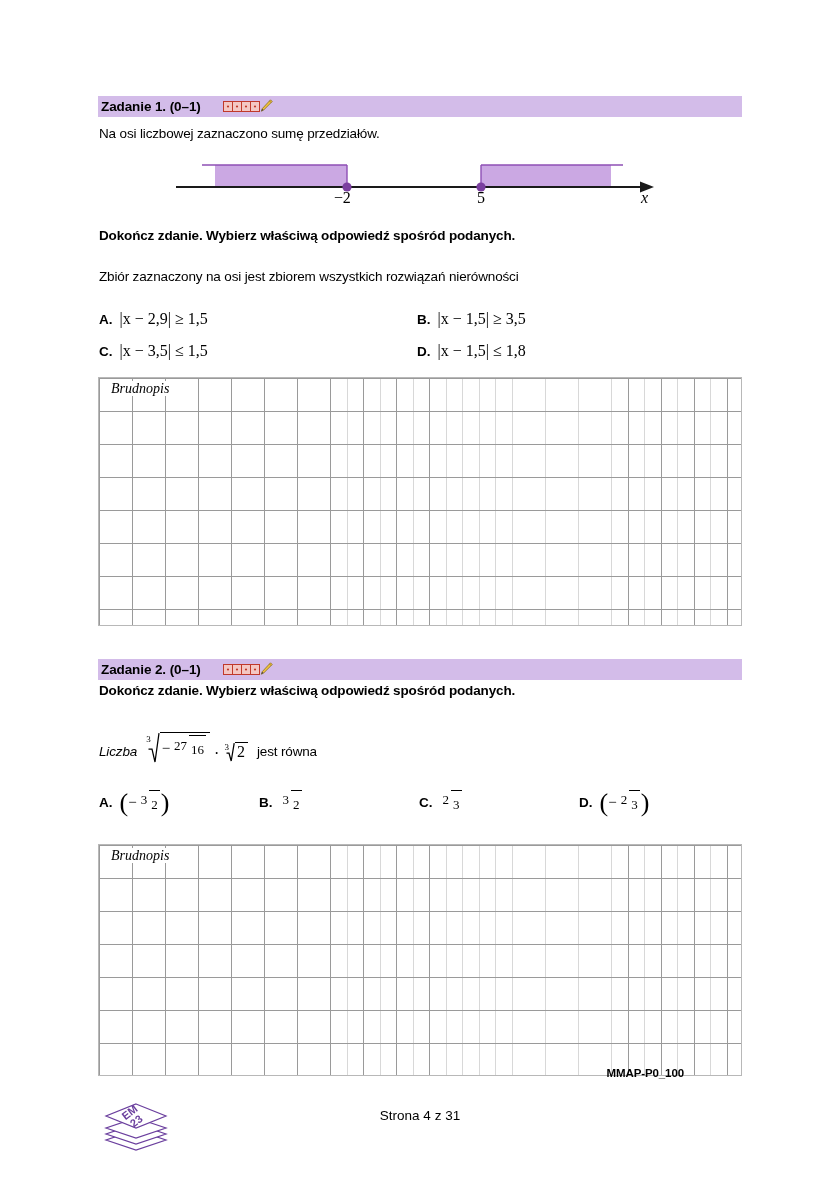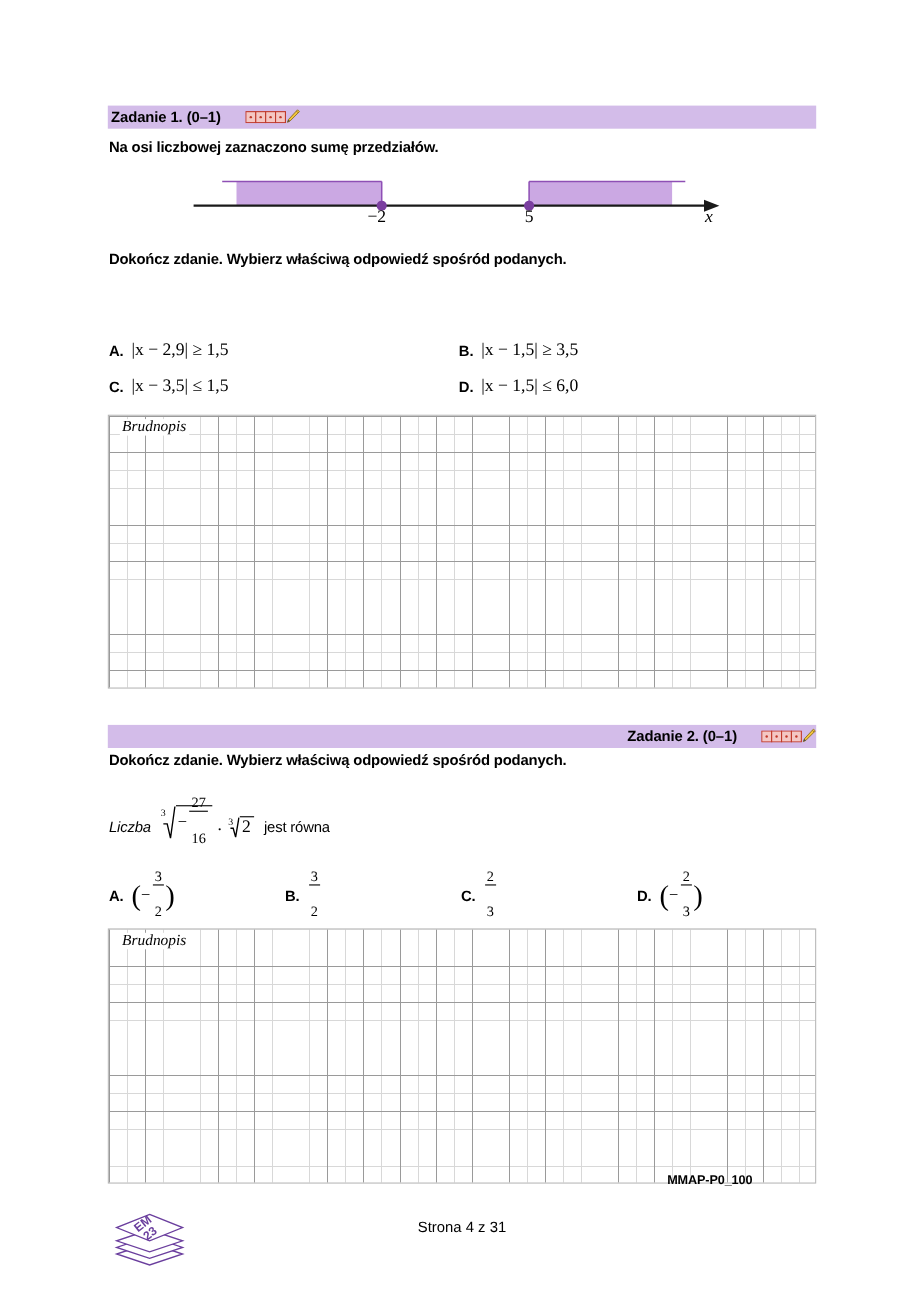--- a/index.html
+++ b/index.html
@@ -69,31 +69,31 @@
     margin-right: 7px;
   }
   .opt-body {
     font-family: "Liberation Serif", serif;
     font-size: 16px;
   }
 
   
   .frac {
     display: inline-flex;
-    flex-direction: column;
+    flex-direction: row;
     align-items: center;
     vertical-align: middle;
     font-family: "Liberation Serif", serif;
     line-height: 1;
     margin: 0 1px;
     position: relative;
     top: -0.15em;
   }
   .frac .num { font-size: 13px; padding: 0 2px 1px; }
-  .frac .den { font-size: 13px; padding: 17px 2px 0; border-top: 1px solid #000; }
+  .frac .den { font-size: 13px; padding: 7px 2px 0; border-top: 1px solid #000; }
   .paren {
     font-family: "Liberation Serif", serif;
     font-size: 26px;
     line-height: 0.8;
     position: relative;
     top: 1px;
     font-weight: 300;
   }
   .minus-sign { font-family: "Liberation Serif", serif; font-size: 15px; margin-right: 1px; }
 
@@ -181,21 +181,21 @@
         </g>
       </svg>
       <svg class="pencil-icon" width="14" height="15" viewBox="0 0 14 15">
         <polygon points="11.5,0.8 13.2,2.5 4.6,11.1 2.3,12.2 3.2,9.7" fill="#f2c43c" stroke="#8a6d1f" stroke-width="0.8" stroke-linejoin="round"></polygon>
         <polygon points="2.3,12.2 3.2,9.7 4.6,11.1" fill="#4a4a4a"></polygon>
         <line x1="10.4" y1="1.9" x2="12.1" y2="3.6" stroke="#8a6d1f" stroke-width="0.7"></line>
       </svg>
     </span>
   </div>
 
-  <div class="txt" style="left:99px; top:126px;font-weight:bold;">Na osi liczbowej zaznaczono sumę przedziałów.</div>
+  <div class="txt" style="left:99px; top:126px;">Na osi liczbowej zaznaczono sumę przedziałów.</div>
 
   <svg class="numberline" style="left:160px; top:148px;" width="510" height="62" viewBox="0 0 510 62">
 
     <rect x="55" y="17" width="132" height="22" fill="#cba8e3"></rect>
 
     <line x1="42" y1="17" x2="187" y2="17" stroke="#8e4fb5" stroke-width="1.4"></line>
     <line x1="187" y1="17" x2="187" y2="39" stroke="#8e4fb5" stroke-width="1.4"></line>
 
     <rect x="321" y="17" width="130" height="22" fill="#cba8e3"></rect>
     <line x1="321" y1="17" x2="463" y2="17" stroke="#8e4fb5" stroke-width="1.4"></line>
@@ -206,43 +206,44 @@
 
     <circle cx="187" cy="39" r="4.6" fill="#7b3fa0"></circle>
     <circle cx="321" cy="39" r="4.6" fill="#7b3fa0"></circle>
   </svg>
 
   <div class="txt serif-math" style="left:334px; top:188px; font-size:16px;">−2</div>
   <div class="txt serif-math" style="left:477px; top:188px; font-size:16px;">5</div>
   <div class="txt serif-math" style="left:641px; top:188px; font-size:16px; font-style:italic;">x</div>
 
   <div class="txt bold" style="left:99px; top:228px;">Dokończ zdanie. Wybierz właściwą odpowiedź spośród podanych.</div>
+  <div class="txt" style="left:99px; top:269px;">Zbiór zaznaczony na osi jest zbiorem wszystkich rozwiązań nierówności</div>
 
   <div class="opt" style="left:99px; top:310px;">
     <span class="opt-letter">A.</span>
     <span class="opt-body">|x − 2,9| ≥ 1,5</span>
   </div>
   <div class="opt" style="left:417px; top:310px;">
     <span class="opt-letter">B.</span>
     <span class="opt-body">|x − 1,5| ≥ 3,5</span>
   </div>
   <div class="opt" style="left:99px; top:342px;">
     <span class="opt-letter">C.</span>
     <span class="opt-body">|x − 3,5| ≤ 1,5</span>
   </div>
   <div class="opt" style="left:417px; top:342px;">
     <span class="opt-letter">D.</span>
-    <span class="opt-body">|x − 1,5| ≤ 6,0</span>
+    <span class="opt-body">|x − 1,5| ≤ 1,8</span>
   </div>
 
   <div class="brudnopis" style="top:377px; height:249px;">
     <span class="brudnopis-label">Brudnopis</span>
   </div>
 
-  <div class="task-header" style="top:659px;justify-content:flex-end;">
+  <div class="task-header" style="top:659px;">
     <span class="task-title">Zadanie 2. (0–1)</span>
     <span class="task-icon">
       <svg class="squares-icon" width="38" height="11" viewBox="0 0 38 11">
         <g>
           <rect x="0.5" y="0.5" width="9" height="10" fill="#f4c7c3" stroke="#c0392b" stroke-width="1"></rect>
           <rect x="9.5" y="0.5" width="9" height="10" fill="#f4c7c3" stroke="#c0392b" stroke-width="1"></rect>
           <rect x="18.5" y="0.5" width="9" height="10" fill="#f4c7c3" stroke="#c0392b" stroke-width="1"></rect>
           <rect x="27.5" y="0.5" width="9" height="10" fill="#f4c7c3" stroke="#c0392b" stroke-width="1"></rect>
           <circle cx="5" cy="5.5" r="1.1" fill="#c0392b"></circle>
           <circle cx="14" cy="5.5" r="1.1" fill="#c0392b"></circle>

